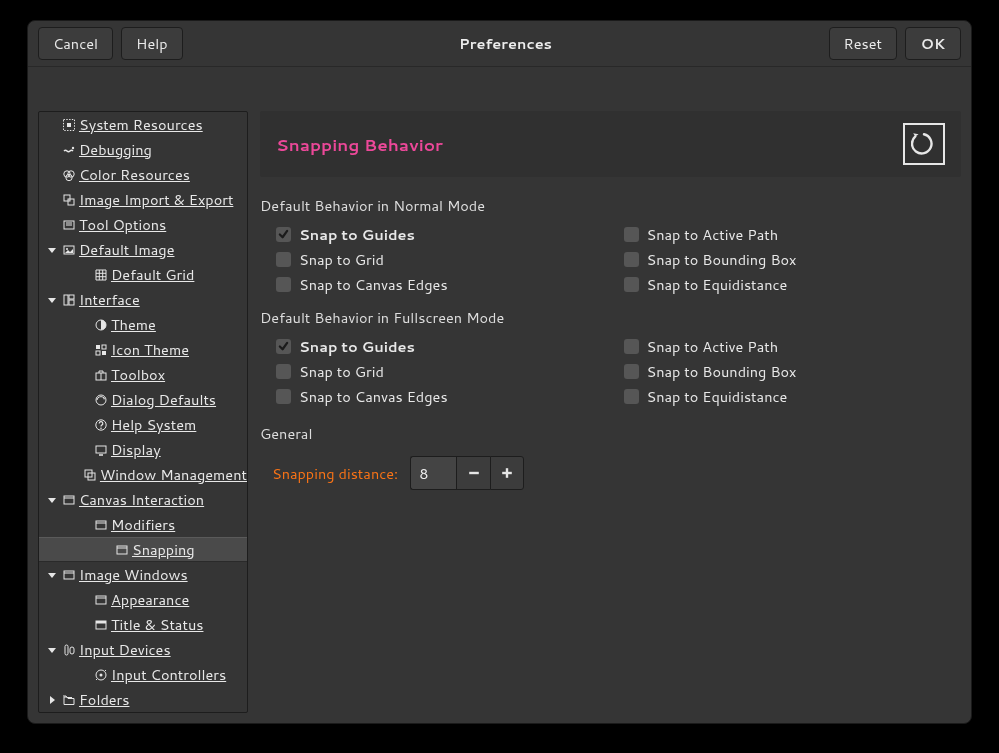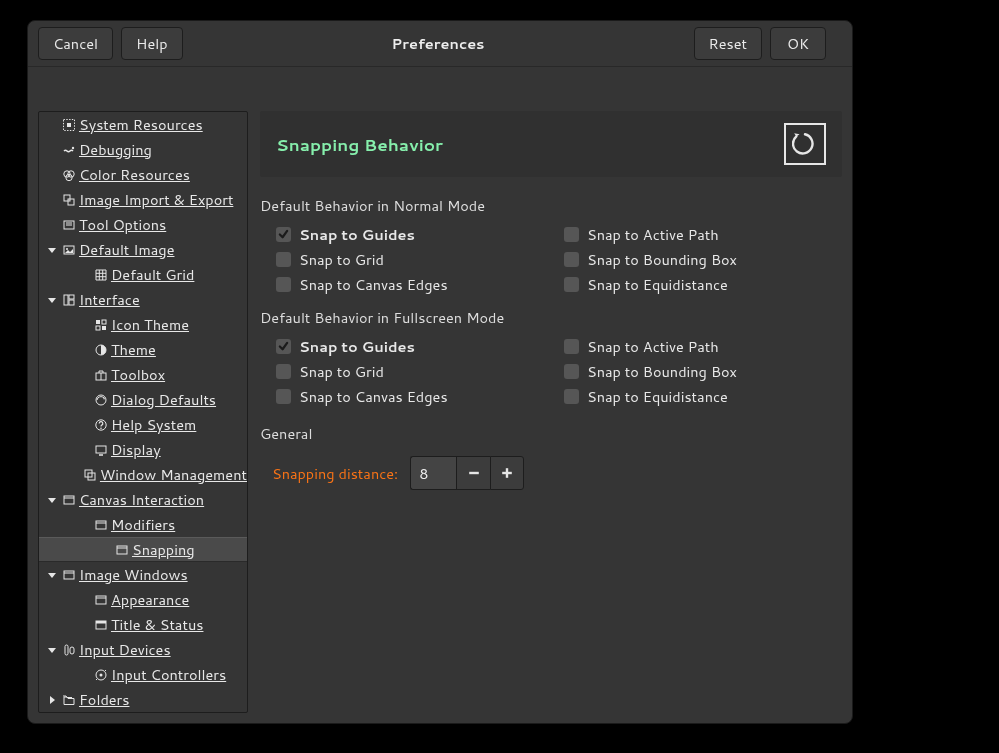--- a/index.html
+++ b/index.html
@@ -1,34 +1,34 @@
 <!DOCTYPE html>
 <html><head>
 <meta charset="utf-8">
 <style>
   * { margin: 0; padding: 0; box-sizing: border-box; }
   html, body { width: 999px; height: 753px; background: #000; font-family: "Cantarell","Segoe UI","Helvetica Neue",sans-serif; font-size: 14.5px; color: #e6e6e6; overflow: hidden; }
   .dialog {
-    position: absolute; left: 27px; top: 20px; width: 826px; height: 704px;
+    position: absolute; left: 27px; top: 20px; width: 945px; height: 704px;
     background: #353535; border: 1px solid #1a1a1a; border-radius: 8px;
     display: flex; flex-direction: column; gap: 34px;
   }
   
   .hdr {
     height: 50px; display: flex; align-items: center; padding: 0 10px;
     border-bottom: 1px solid #282828;
   }
   .hdr .title { flex: 1; text-align: center; font-weight: 700; color: #eeeeee; }
   .btn {
     background: #3c3c3c; border: 1px solid #1d1d1d; color: #eaeaea;
     border-radius: 4px; padding: 5px 14px; font-size: 14.5px; cursor: pointer;
     margin: 0 4px; font-family: inherit;
   }
   .btn:first-child { margin-left: 0; }
-  .btn:last-child { margin-right: 16px; }
+  .btn:last-child { margin-right: 0; font-weight: bold; }
   .btn.ok { min-width: 56px; }
   
   .body { flex: 1; display: flex; padding: 10px; gap: 12px; }
   
   .sidebar {
     width: 210px; background: #353535; border: 1px solid #1d1d1d; border-radius: 2px;
     overflow: hidden; display: flex; flex-direction: column;
   }
   .tree { flex: 1; overflow: auto; }
   .row {
@@ -52,21 +52,21 @@
     display: inline-flex; align-items: center; justify-content: center;
   }
   .ticon svg { width: 14px; height: 14px; }
   .tlabel { color: #e8e8e8; text-decoration: underline; }
   
   .content { flex: 1; display: flex; flex-direction: column; }
   .panel-head {
     background: #303030; border-radius: 2px; padding: 12px 16px;
     display: flex; align-items: center; margin-bottom: 14px;
   }
-  .panel-head h1 { font-size: 17px; font-weight: 700; color: #86efac; flex: 1; }
+  .panel-head h1 { font-size: 17px; font-weight: 700; color: #ec4899; flex: 1; }
   .reset-icon {
     width: 42px; height: 42px; border: 2px solid #e6e6e6; display: flex;
     align-items: center; justify-content: center;
   }
   .reset-icon svg { width: 26px; height: 26px; }
   .section-title { font-weight: 400; font-size: 14.5px; color: #ddd; margin: 4px 0 6px 0; }
   .checkgrid {
     display: grid; grid-template-columns: 1fr 1fr; column-gap: 10px;
     padding-left: 16px; margin-bottom: 10px;
   }
@@ -239,42 +239,42 @@
           </div>
           <div class="row">
             <span style="display: inline-block; width: 34px;"></span>
             <span class="expander blank">
               <svg viewBox="0 0 10 10">
                 <polygon points="1,3 9,3 5,8"></polygon>
               </svg>
             </span>
             <span class="ticon">
               <svg viewBox="0 0 14 14">
+                <circle cx="7" cy="7" r="5" fill="none" stroke="#e6e6e6"></circle>
+                <path d="M7 2a5 5 0 0 1 0 10z" fill="#e6e6e6"></path>
+              </svg>
+            </span>
+            <span class="tlabel">Theme</span>
+          </div>
+          <div class="row">
+            <span style="display: inline-block; width: 34px;"></span>
+            <span class="expander blank">
+              <svg viewBox="0 0 10 10">
+                <polygon points="1,3 9,3 5,8"></polygon>
+              </svg>
+            </span>
+            <span class="ticon">
+              <svg viewBox="0 0 14 14">
                 <rect x="2" y="2" width="4" height="4" fill="#e6e6e6"></rect>
                 <rect x="8" y="2" width="4" height="4" fill="none" stroke="#e6e6e6"></rect>
                 <rect x="2" y="8" width="4" height="4" fill="none" stroke="#e6e6e6"></rect>
                 <rect x="8" y="8" width="4" height="4" fill="#e6e6e6"></rect>
               </svg>
             </span>
             <span class="tlabel">Icon Theme</span>
-          </div>
-          <div class="row">
-            <span style="display: inline-block; width: 34px;"></span>
-            <span class="expander blank">
-              <svg viewBox="0 0 10 10">
-                <polygon points="1,3 9,3 5,8"></polygon>
-              </svg>
-            </span>
-            <span class="ticon">
-              <svg viewBox="0 0 14 14">
-                <circle cx="7" cy="7" r="5" fill="none" stroke="#e6e6e6"></circle>
-                <path d="M7 2a5 5 0 0 1 0 10z" fill="#e6e6e6"></path>
-              </svg>
-            </span>
-            <span class="tlabel">Theme</span>
           </div>
           <div class="row">
             <span style="display: inline-block; width: 34px;"></span>
             <span class="expander blank">
               <svg viewBox="0 0 10 10">
                 <polygon points="1,3 9,3 5,8"></polygon>
               </svg>
             </span>
             <span class="ticon">
               <svg viewBox="0 0 14 14">

